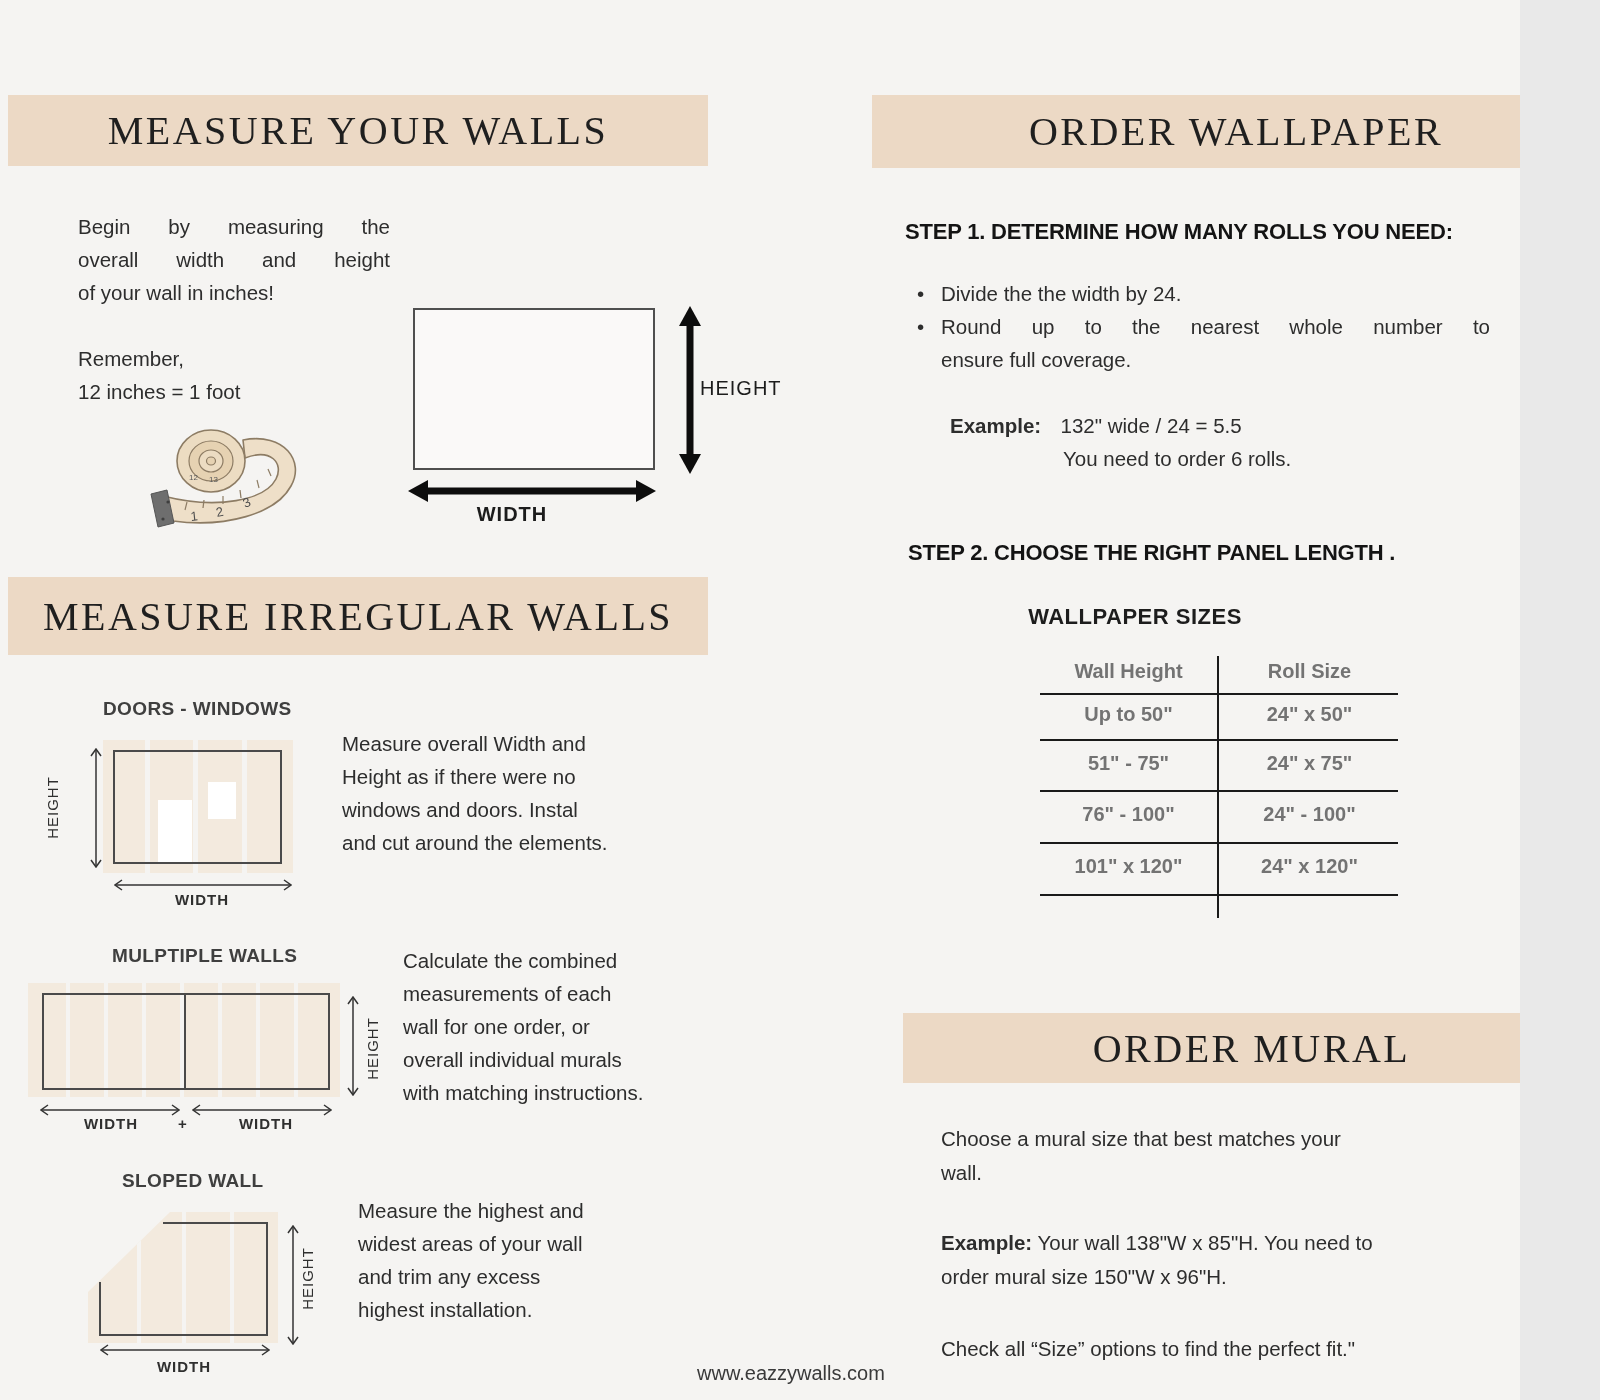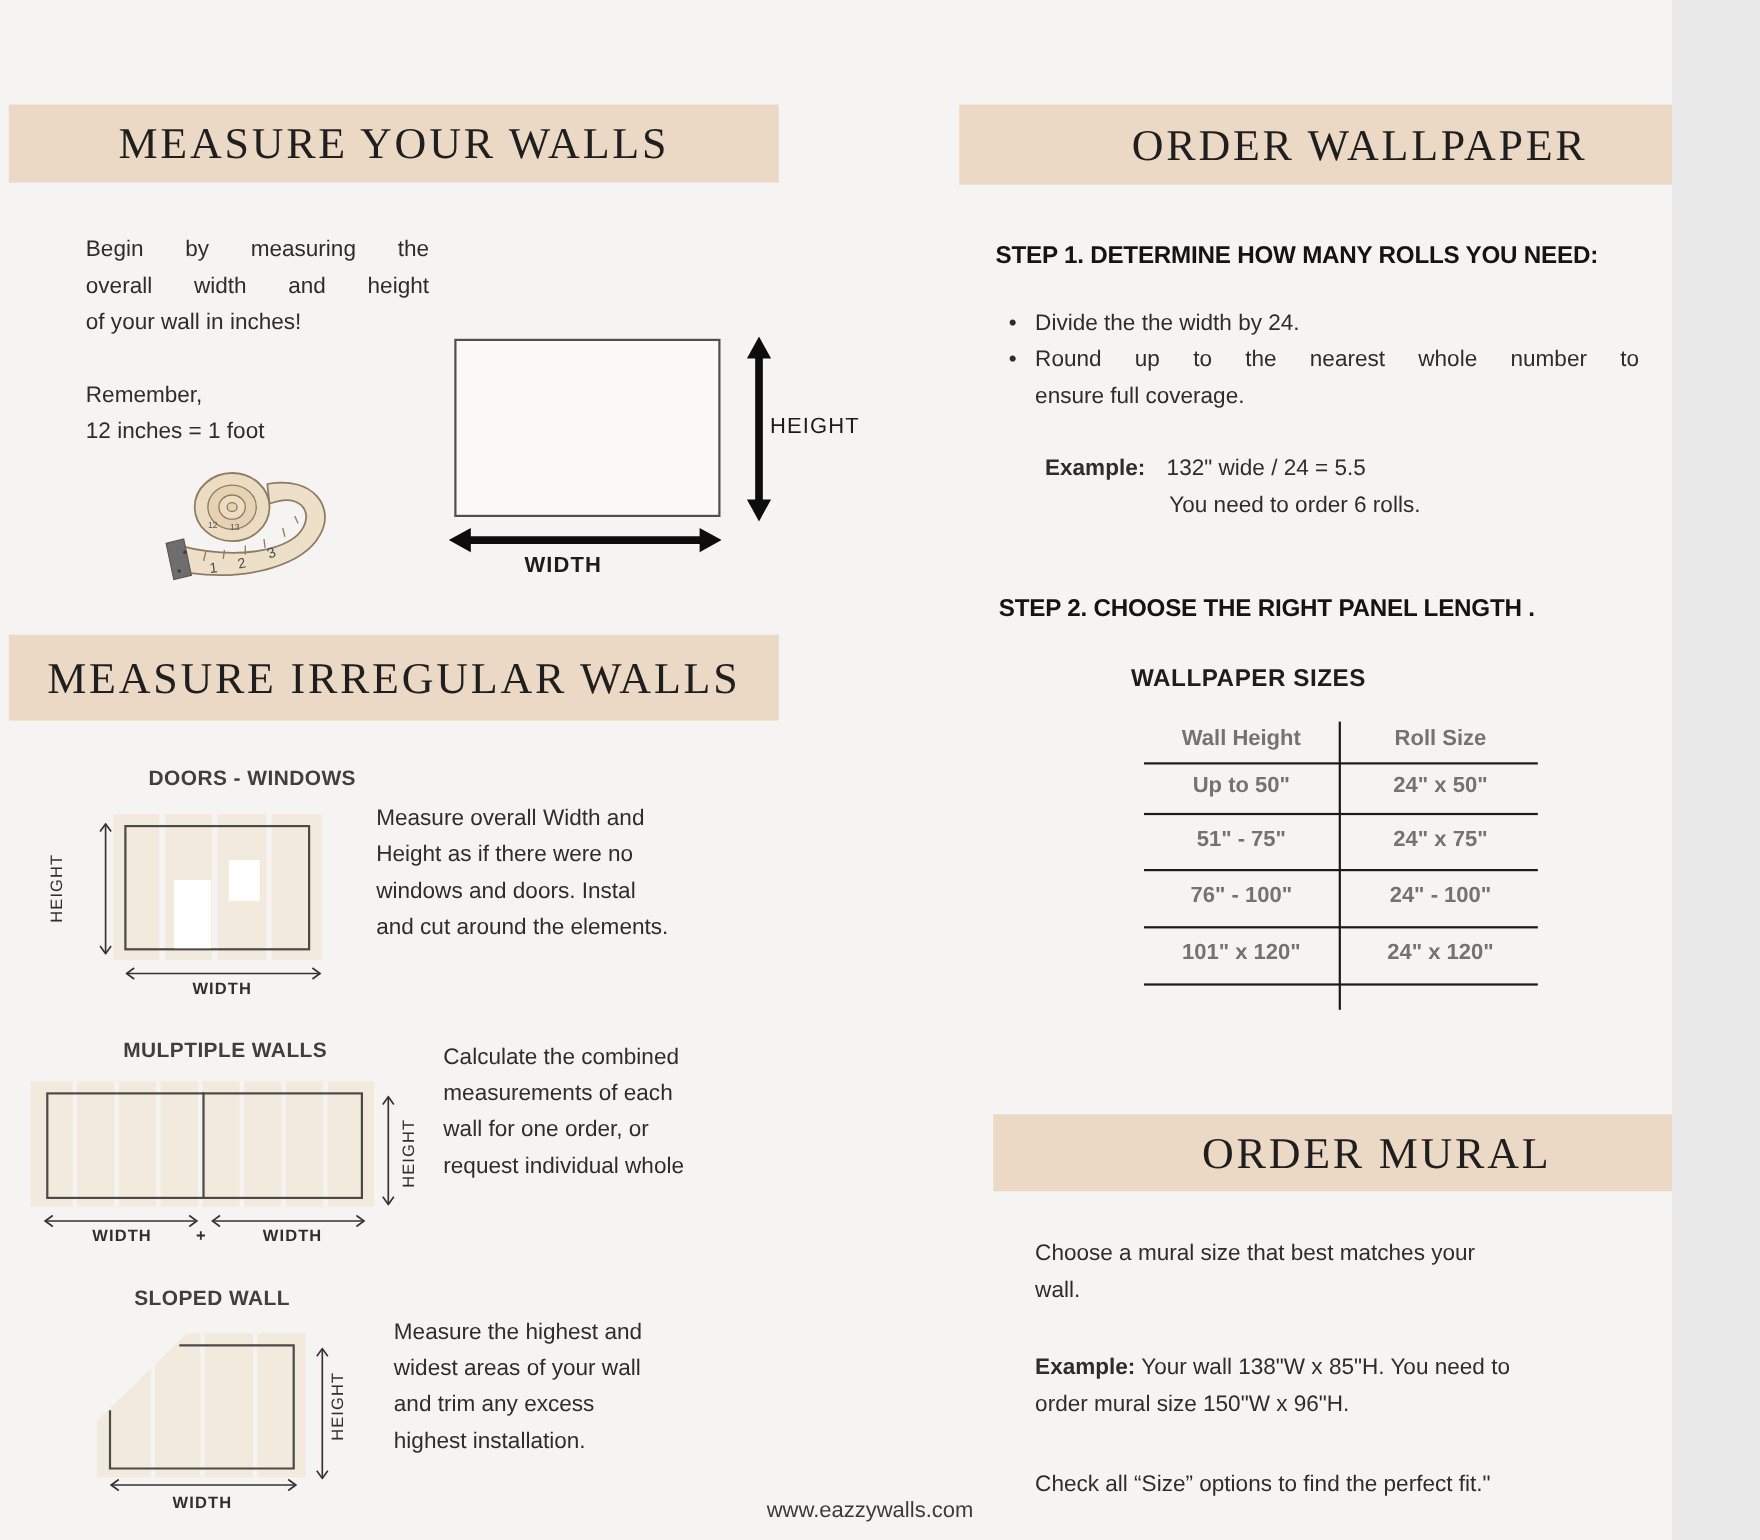--- a/index.html
+++ b/index.html
@@ -86,21 +86,21 @@
     <polygon points="0,14 20,3 20,25" fill="#0d0d0d"></polygon>
     <line x1="14" y1="14" x2="234" y2="14" stroke="#0d0d0d" stroke-width="7"></line>
     <polygon points="248,14 228,3 228,25" fill="#0d0d0d"></polygon>
   </svg>
   <div class="abs diag-label-big centered" style="left:452px;top:503px;width:120px;">WIDTH</div>
 
   <div class="abs band" style="left:8px;top:577px;width:700px;height:78px;">
     <div class="band-title">MEASURE IRREGULAR WALLS</div>
   </div>
 
-  <div class="abs sub-label" style="left:103px;top:698px;margin-left:32px;">DOORS - WINDOWS</div>
+  <div class="abs sub-label" style="left:103px;top:698px;">DOORS - WINDOWS</div>
 
   <div class="abs panelbox" style="left:103px;top:740px;width:190px;height:133px;">
     <div class="gap" style="left:42px;"></div>
     <div class="gap" style="left:90px;"></div>
     <div class="gap" style="left:139px;"></div>
     <div class="outline" style="left:10px;top:10px;width:165px;height:110px;"></div>
     <div class="whitecut" style="left:55px;top:60px;width:34px;height:62px;"></div>
     <div class="whitecut" style="left:105px;top:42px;width:28px;height:37px;"></div>
   </div>
 
@@ -157,21 +157,22 @@
     <polyline points="132,1 139,6 132,11" fill="none" stroke="#333" stroke-width="1.5"></polyline>
   </svg>
   <div class="abs diag-label centered" style="left:61px;top:1115px;width:100px;">WIDTH</div>
   <div class="abs diag-label centered" style="left:168px;top:1115px;width:30px;">+</div>
   <div class="abs diag-label centered" style="left:216px;top:1115px;width:100px;">WIDTH</div>
 
   <div class="abs body-text" style="left:403px;top:944px;width:330px;">
     <div>Calculate the combined</div>
     <div>measurements of each</div>
     <div>wall for one order, or</div>
-    <div>request individual whole</div>
+    <div>overall individual murals</div>
+    <div>with matching instructions.</div>
   </div>
 
   <div class="abs sub-label" style="left:122px;top:1170px;">SLOPED WALL</div>
 
   <svg class="abs" style="left:85px;top:1210px;" width="200" height="135">
     <defs>
       <clipPath id="slopeClip">
         <polygon points="85,2 193,2 193,133 3,133 3,82"></polygon>
       </clipPath>
     </defs>

